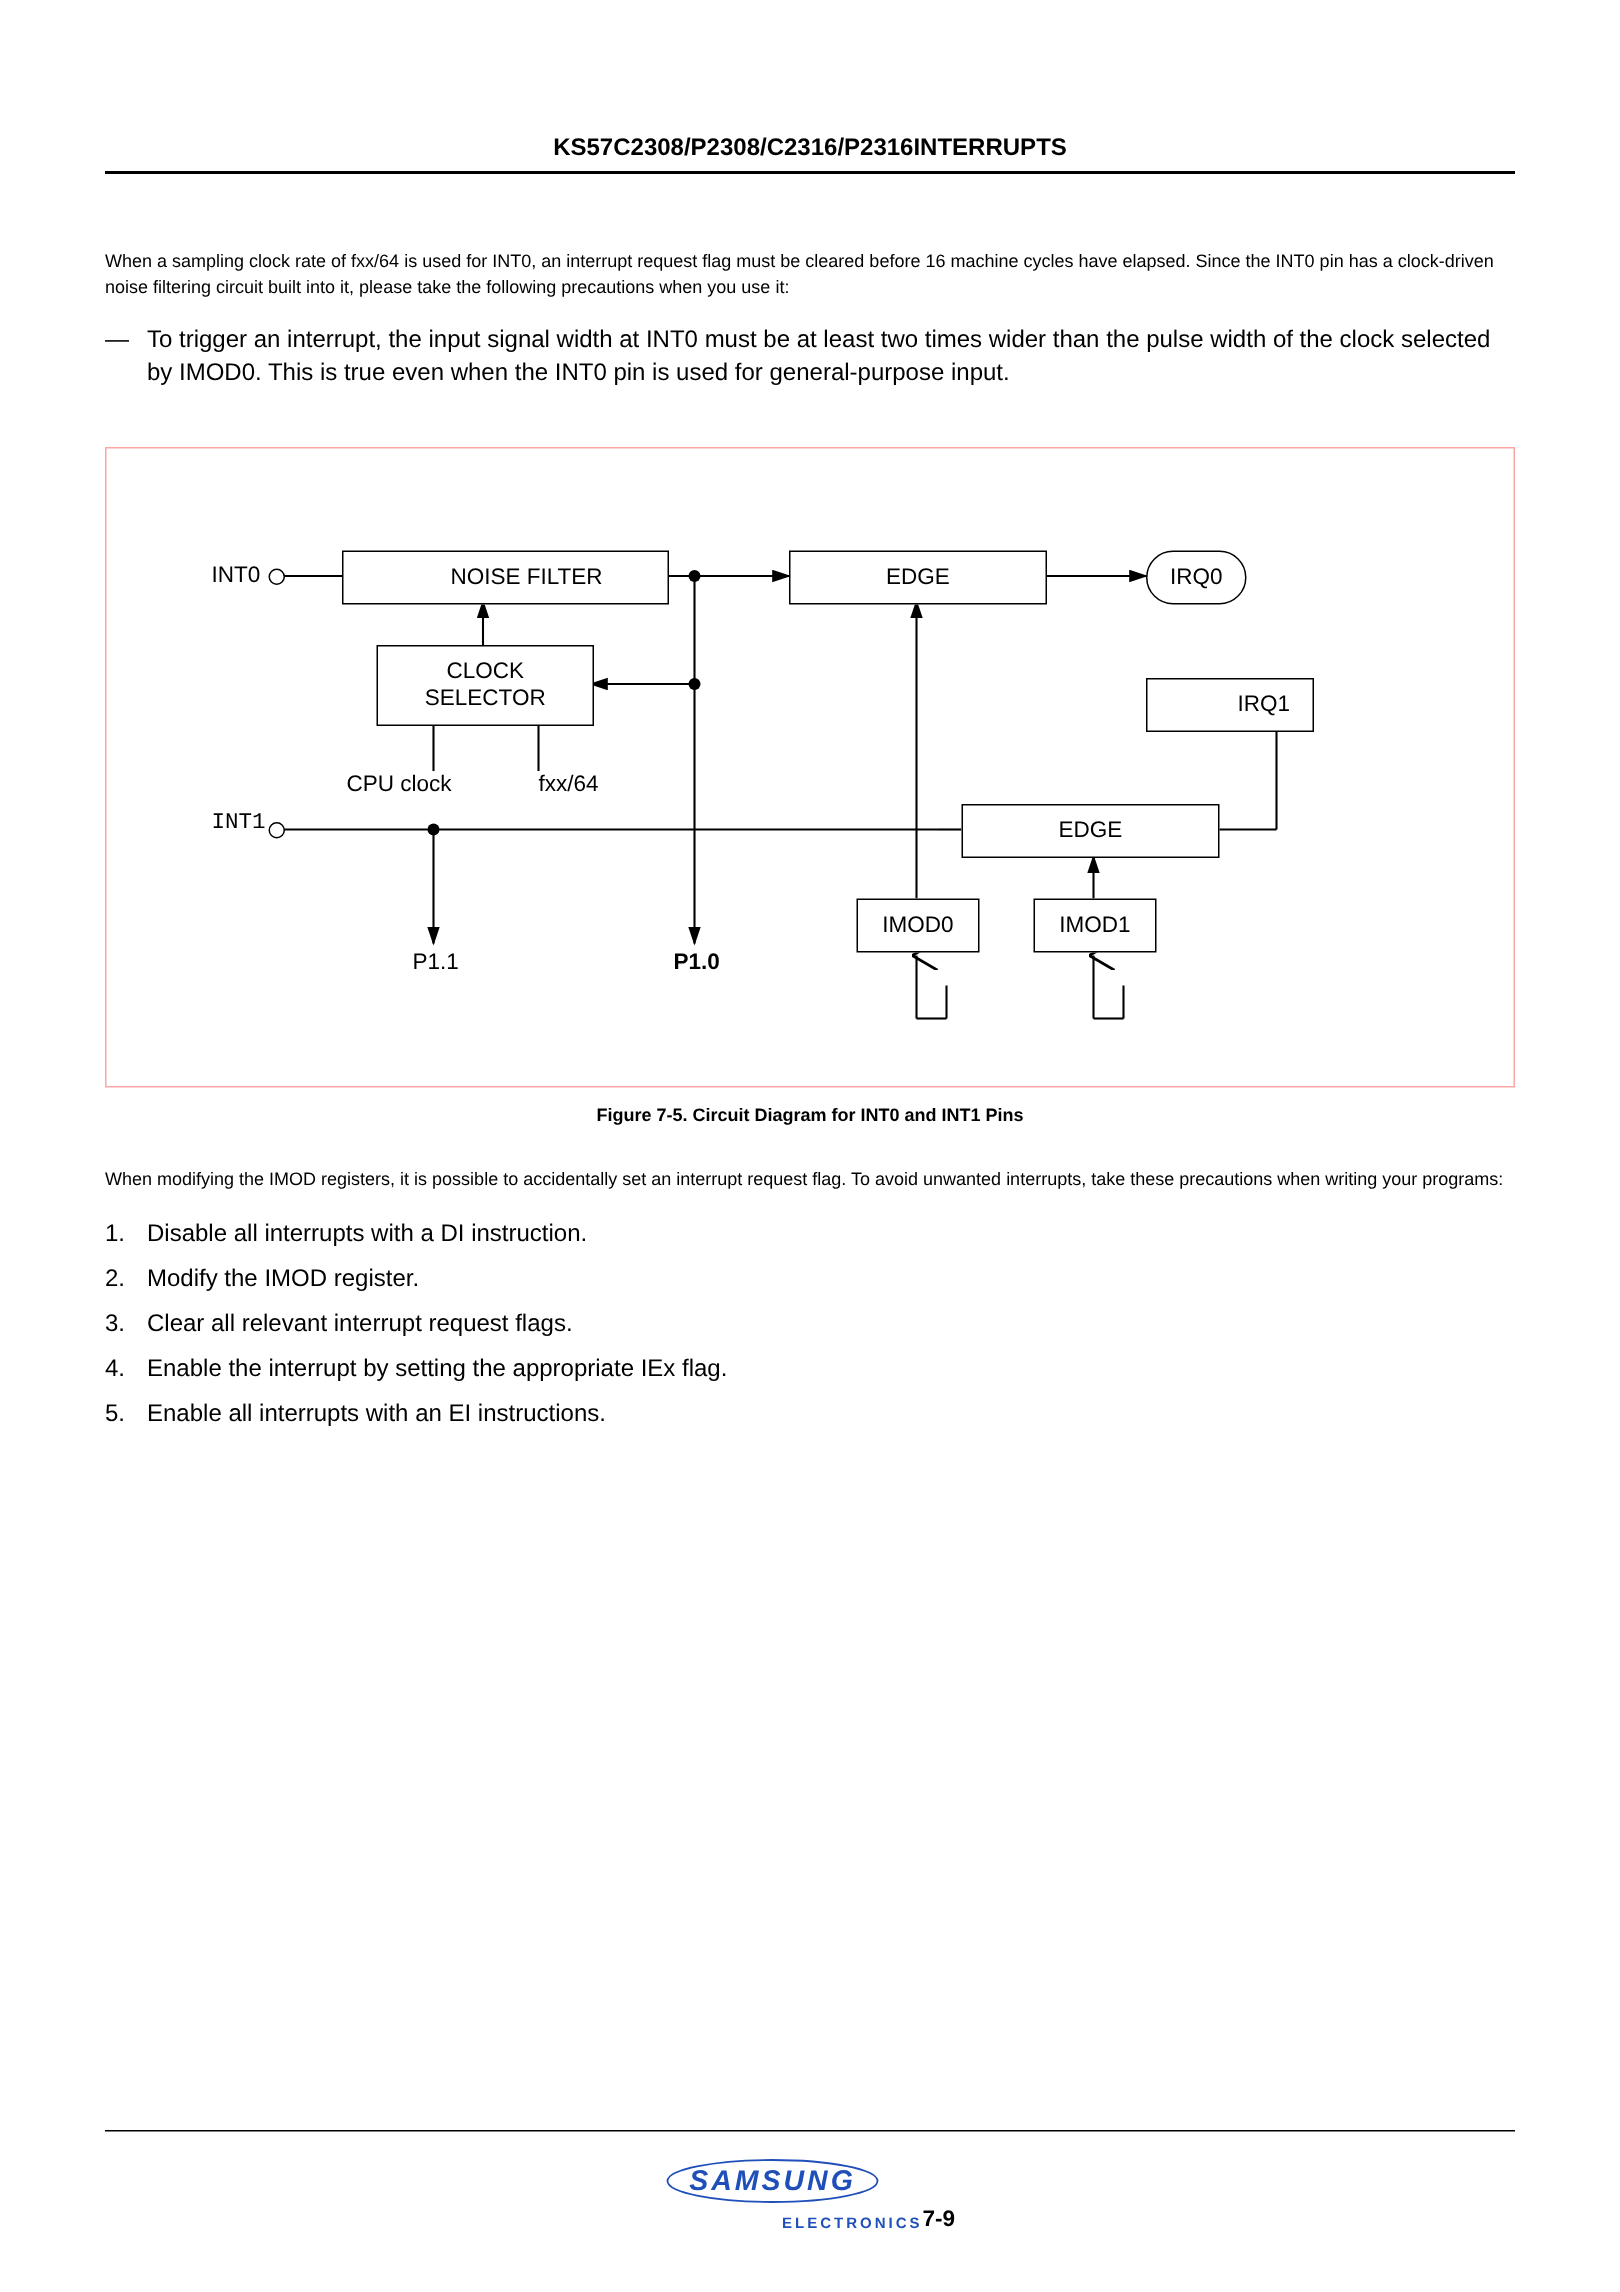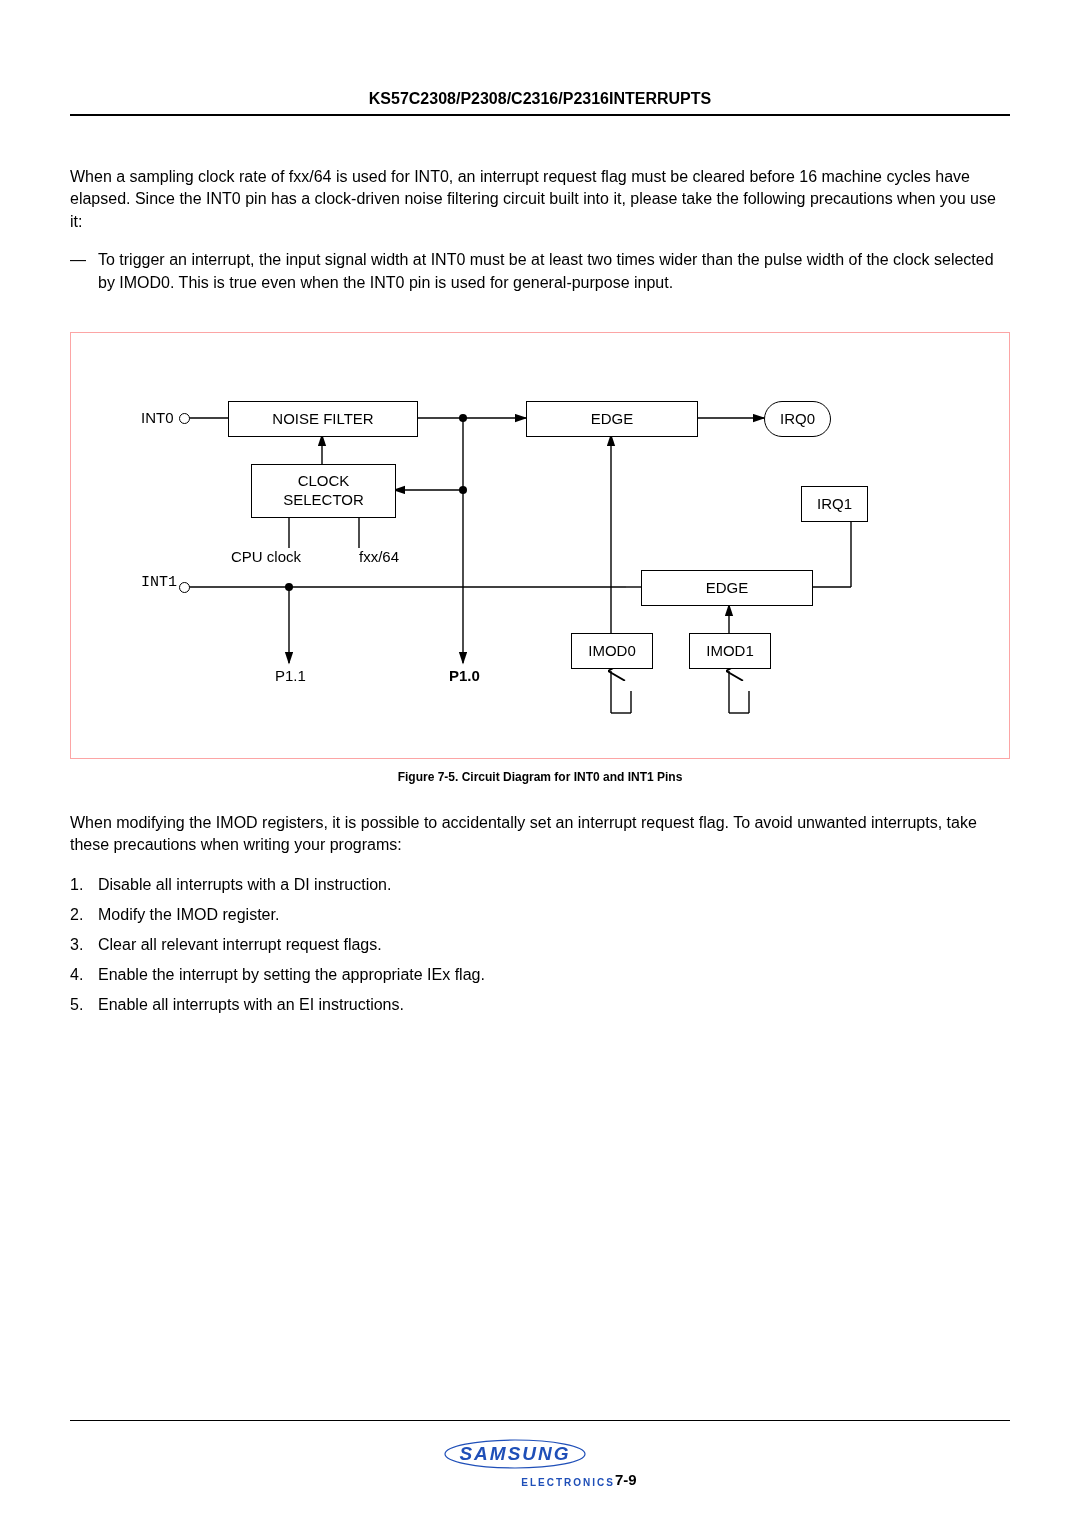--- a/index.html
+++ b/index.html
@@ -26,21 +26,21 @@
     border: none;
     border-top: 2px solid #000;
     margin: 0 0 50px 0;
   }
   .section-title {
     font-weight: bold;
     font-size: 16px;
     margin-bottom: 18px;
   }
   .body-text {
-    font-size: 16px;
+    font-size: 12px;
     line-height: 1.4;
     margin-bottom: 16px;
   }
   .dash-list {
     padding-left: 0;
     list-style: none;
     margin: 0 0 38px 0;
   }
   .dash-list li {
     display: flex;
@@ -216,34 +216,34 @@
       <line x1="658" y1="300" x2="658" y2="272" stroke="#000" stroke-width="1.4" marker-end="url(#arrow)"></line>
 
       <line x1="658" y1="380" x2="658" y2="338" stroke="#000" stroke-width="1.4" marker-end="url(#openarrow)"></line>
       <line x1="658" y1="380" x2="678" y2="380" stroke="#000" stroke-width="1.4"></line>
       <line x1="678" y1="380" x2="678" y2="358" stroke="#000" stroke-width="1.4"></line>
     </svg>
 
     <span class="dlabel" style="left:70px; top:76px;">INT0</span>
     <span class="dport" style="left:108px; top:80px;"></span>
 
-    <div class="dbox" style="left:157px; top:68px; width:188px; height:34px;">NOISE FILTER</div>
+    <div class="dbox" style="left:157px; top:68px; width:188px; height:34px;padding-left:28px;">NOISE FILTER</div>
 
     <div class="dbox" style="left:180px; top:131px; width:143px; height:52px; white-space:pre-line;">CLOCK
 SELECTOR</div>
 
     <span class="dlabel" style="left:160px; top:215px;">CPU clock</span>
     <span class="dlabel" style="left:288px; top:215px;">fxx/64</span>
 
     <span class="dnode" style="left:388px; top:81px;"></span>
 
     <div class="dbox" style="left:455px; top:68px; width:170px; height:34px;">EDGE</div>
 
     <div class="dbox" style="left:693px; top:68px; width:65px; height:34px;border-radius:18px;">IRQ0</div>
-    <div class="dbox" style="left:730px; top:153px; width:65px; height:34px;">IRQ1</div>
+    <div class="dbox" style="left:693px; top:153px; width:65px; height:34px;padding-left:45px;">IRQ1</div>
 
     <span class="dlabel" style="left:70px; top:241px;font-family:Liberation Mono, monospace;">INT1</span>
     <span class="dport" style="left:108px; top:249px;"></span>
     <span class="dnode" style="left:214px; top:250px;"></span>
     <span class="dnode" style="left:388px; top:153px;"></span>
 
     <div class="dbox" style="left:570px; top:237px; width:170px; height:34px;">EDGE</div>
 
     <div class="dbox" style="left:500px; top:300px; width:80px; height:34px;">IMOD0</div>
     <div class="dbox" style="left:618px; top:300px; width:80px; height:34px;">IMOD1</div>

